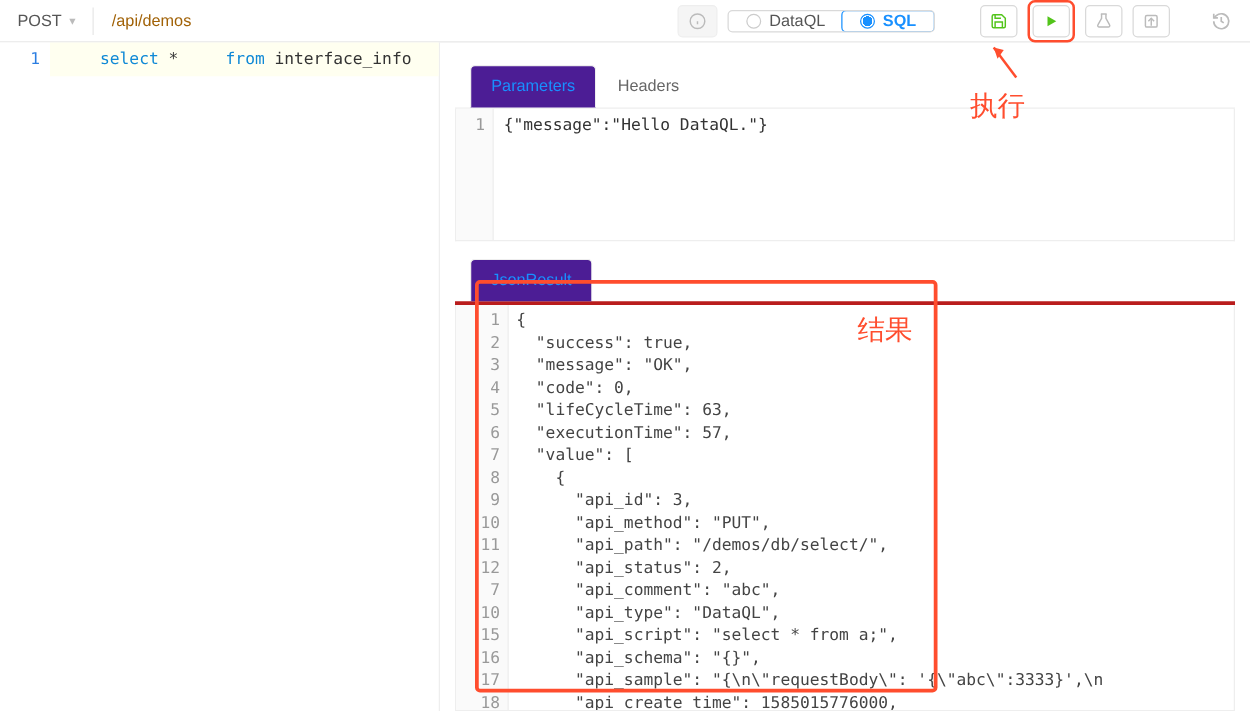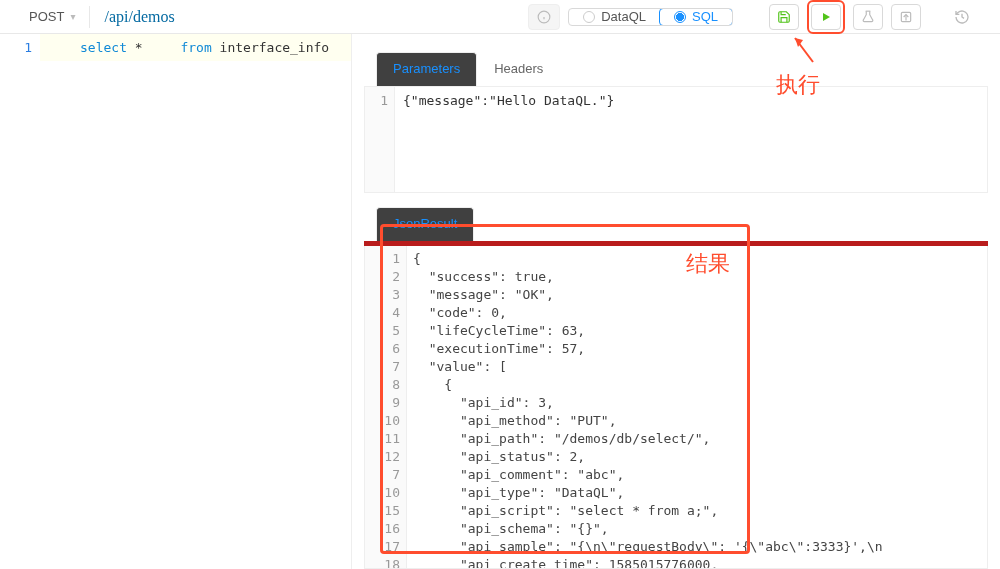--- a/index.html
+++ b/index.html
@@ -1,46 +1,46 @@
 <!DOCTYPE html>
 <html><head>
 <meta charset="utf-8">
 <style>
   * { box-sizing: border-box; margin: 0; padding: 0; }
   html, body { width: 1000px; height: 569px; font-family: -apple-system, "Helvetica Neue", Arial, sans-serif; font-size: 13px; color: #333; background: #fff; overflow: hidden; }
-  .top-bar { display:flex; align-items:center; height:34px; border-bottom:1px solid #e8e8e8; padding:0 23px; gap:8px; }
+  .top-bar { display:flex; align-items:center; height:34px; border-bottom:1px solid #e8e8e8; padding:0 8px; gap:8px; }
   .method-select { display:flex; align-items:center; gap:6px; color:#555; padding:0 6px; }
   .chevron { font-size:10px; color:#bbb; }
   .divider-v { width:1px; height:22px; background:#e8e8e8; }
-  .path-input { flex:1; border:none; outline:none; padding:0 6px; font-size:16px; color:#0369a1;font-family:Liberation Serif, serif; }
+  .path-input { flex:1; border:none; outline:none; padding:0 6px; font-size:13px; color:#a16207; }
   .pill { display:flex; align-items:center; justify-content:center; height:26px; min-width:26px; border:1px solid #d9d9d9; border-radius:4px; background:#fff; padding:0 8px; color:#666; }
   .pill.gray { background:#f5f5f5; color:#aaa; border-color:#eee; }
   .qtype-group { display:flex; border:1px solid #d9d9d9; border-radius:4px; overflow:hidden; height:18px; }
   .qtype { display:flex; align-items:center; gap:6px; padding:0 14px; color:#555; }
-  .qtype.active { border:1px solid #1890ff; border-radius:4px; color:#1890ff; margin:-1px; }
+  .qtype.active { border:1px solid #1890ff; border-radius:4px; color:#1890ff; margin:-1px;font-weight:bold; }
   .radio-dot { width:12px; height:12px; border:1px solid #ccc; border-radius:50%; display:inline-block; }
   .radio-dot.on { border-color:#1890ff; background: radial-gradient(circle, #1890ff 0 4px, #fff 4px); }
   .icon-btn { width:30px; height:26px; border:1px solid #d9d9d9; border-radius:4px; display:flex; align-items:center; justify-content:center; font-size:14px; color:#888; background:#fff; }
   .icon-btn.save { color:#52c41a; }
   .icon-btn.run  { color:#52c41a; }
   .run-highlight { border:2px solid #ff4d2e; border-radius:6px; padding:2px; }
   .main { display:flex; height: calc(569px - 34px); }
   .left-pane { width:352px; border-right:1px solid #eee; }
   .right-pane { flex:1; display:flex; flex-direction:column; }
   .code-row { display:flex; }
   .gutter { width:40px; text-align:right; padding:6px 8px 0 0; color:#2a7de1; background:#fff; font-family: Menlo, Consolas, monospace; font-size:13px; }
   .code-line { flex:1; padding:6px 6px 6px 10px; font-family: Menlo, Consolas, monospace; font-size:13px; background:#fffff0; white-space:pre; }
   .kw { color:#1089d6;margin-left:30px; }
   .tabs { display:flex; gap:0; padding:8px 0 0 12px; border-bottom:1px solid #eee; margin:10px 12px 0 12px; }
   .tab { padding:8px 16px 10px; color:#666; border:1px solid transparent; border-bottom:none; border-radius:4px 4px 0 0; }
-  .tab.active { color:#1890ff; border-color:#eee; background:#404040; }
+  .tab.active { color:#1890ff; border-color:#eee; background:#4c1d95; }
   .param-body { display:flex; border:1px solid #eee; border-top:none; margin:0 12px; height:106px; }
   .param-gutter { width:30px; text-align:right; color:#999; font-family: Menlo, Consolas, monospace; font-size:13px; padding:6px 6px 0 0; background:#fafafa; border-right:1px solid #eee; }
   .param-code { flex:1; padding:6px 8px; font-family: Menlo, Consolas, monospace; font-size:13px; white-space:pre; }
-  .json-tabs { display:flex; padding:6px 0 0 12px; margin:8px 12px 0 12px; border-bottom:5px solid #b91c1c; }
+  .json-tabs { display:flex; padding:6px 0 0 12px; margin:8px 12px 0 12px; border-bottom:3px solid #b91c1c; }
   .result-wrap { margin:0 12px; border:1px solid #eee; border-top:none; position:relative; flex:1; overflow:hidden; }
   .result-gutter { position:absolute; left:0; top:0; bottom:0; width:42px; background:#fafafa; border-right:1px solid #eee; font-family: Menlo, Consolas, monospace; font-size:13px; color:#999; text-align:right; padding:4px 6px 0 0; line-height:18px; }
   .result-code { position:absolute; left:42px; right:0; top:0; bottom:0; font-family: Menlo, Consolas, monospace; font-size:13px; color:#444; white-space:pre; padding:4px 4px 0 6px; line-height:18px; }
   .annot-exec { position:absolute; right:180px; top:70px; color:#ff4d2e; font-size:22px; }
   .annot-arrow { position:absolute; right:175px; top:32px; }
   .annot-result { position:absolute; right:270px; top:249px; color:#ff4d2e; font-size:22px; }
   .result-box { position:absolute; left:380px; top:224px; width:370px; height:330px; border:3px solid #ff4d2e; border-radius:4px; pointer-events:none; }
 </style>
 </head>
 <body>

